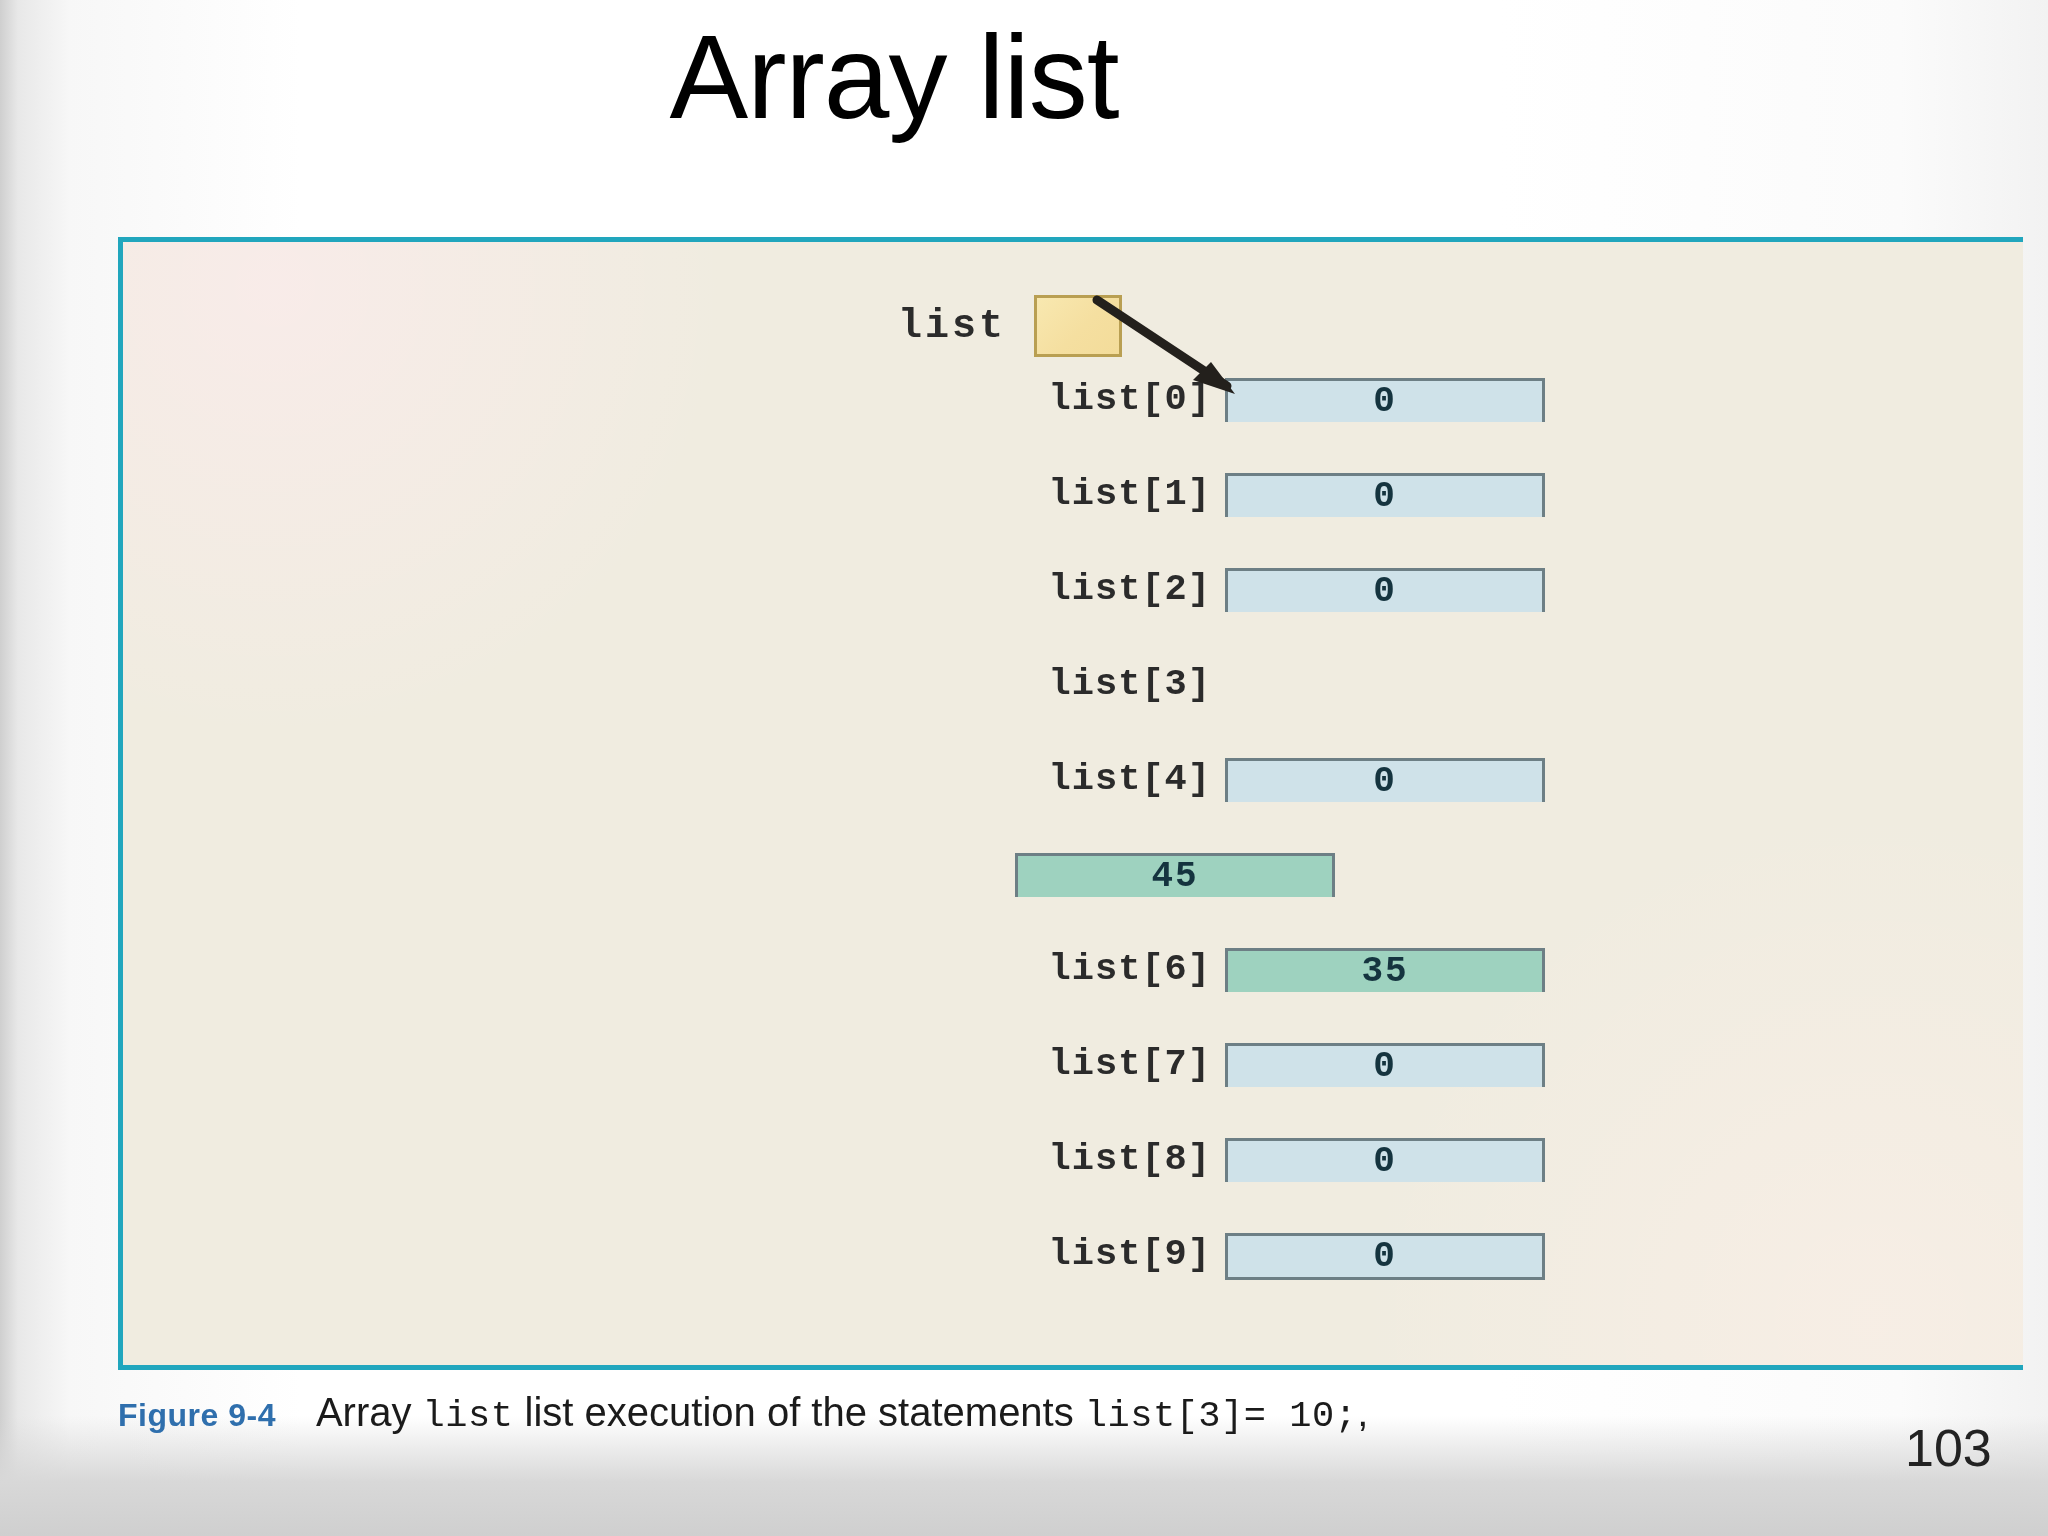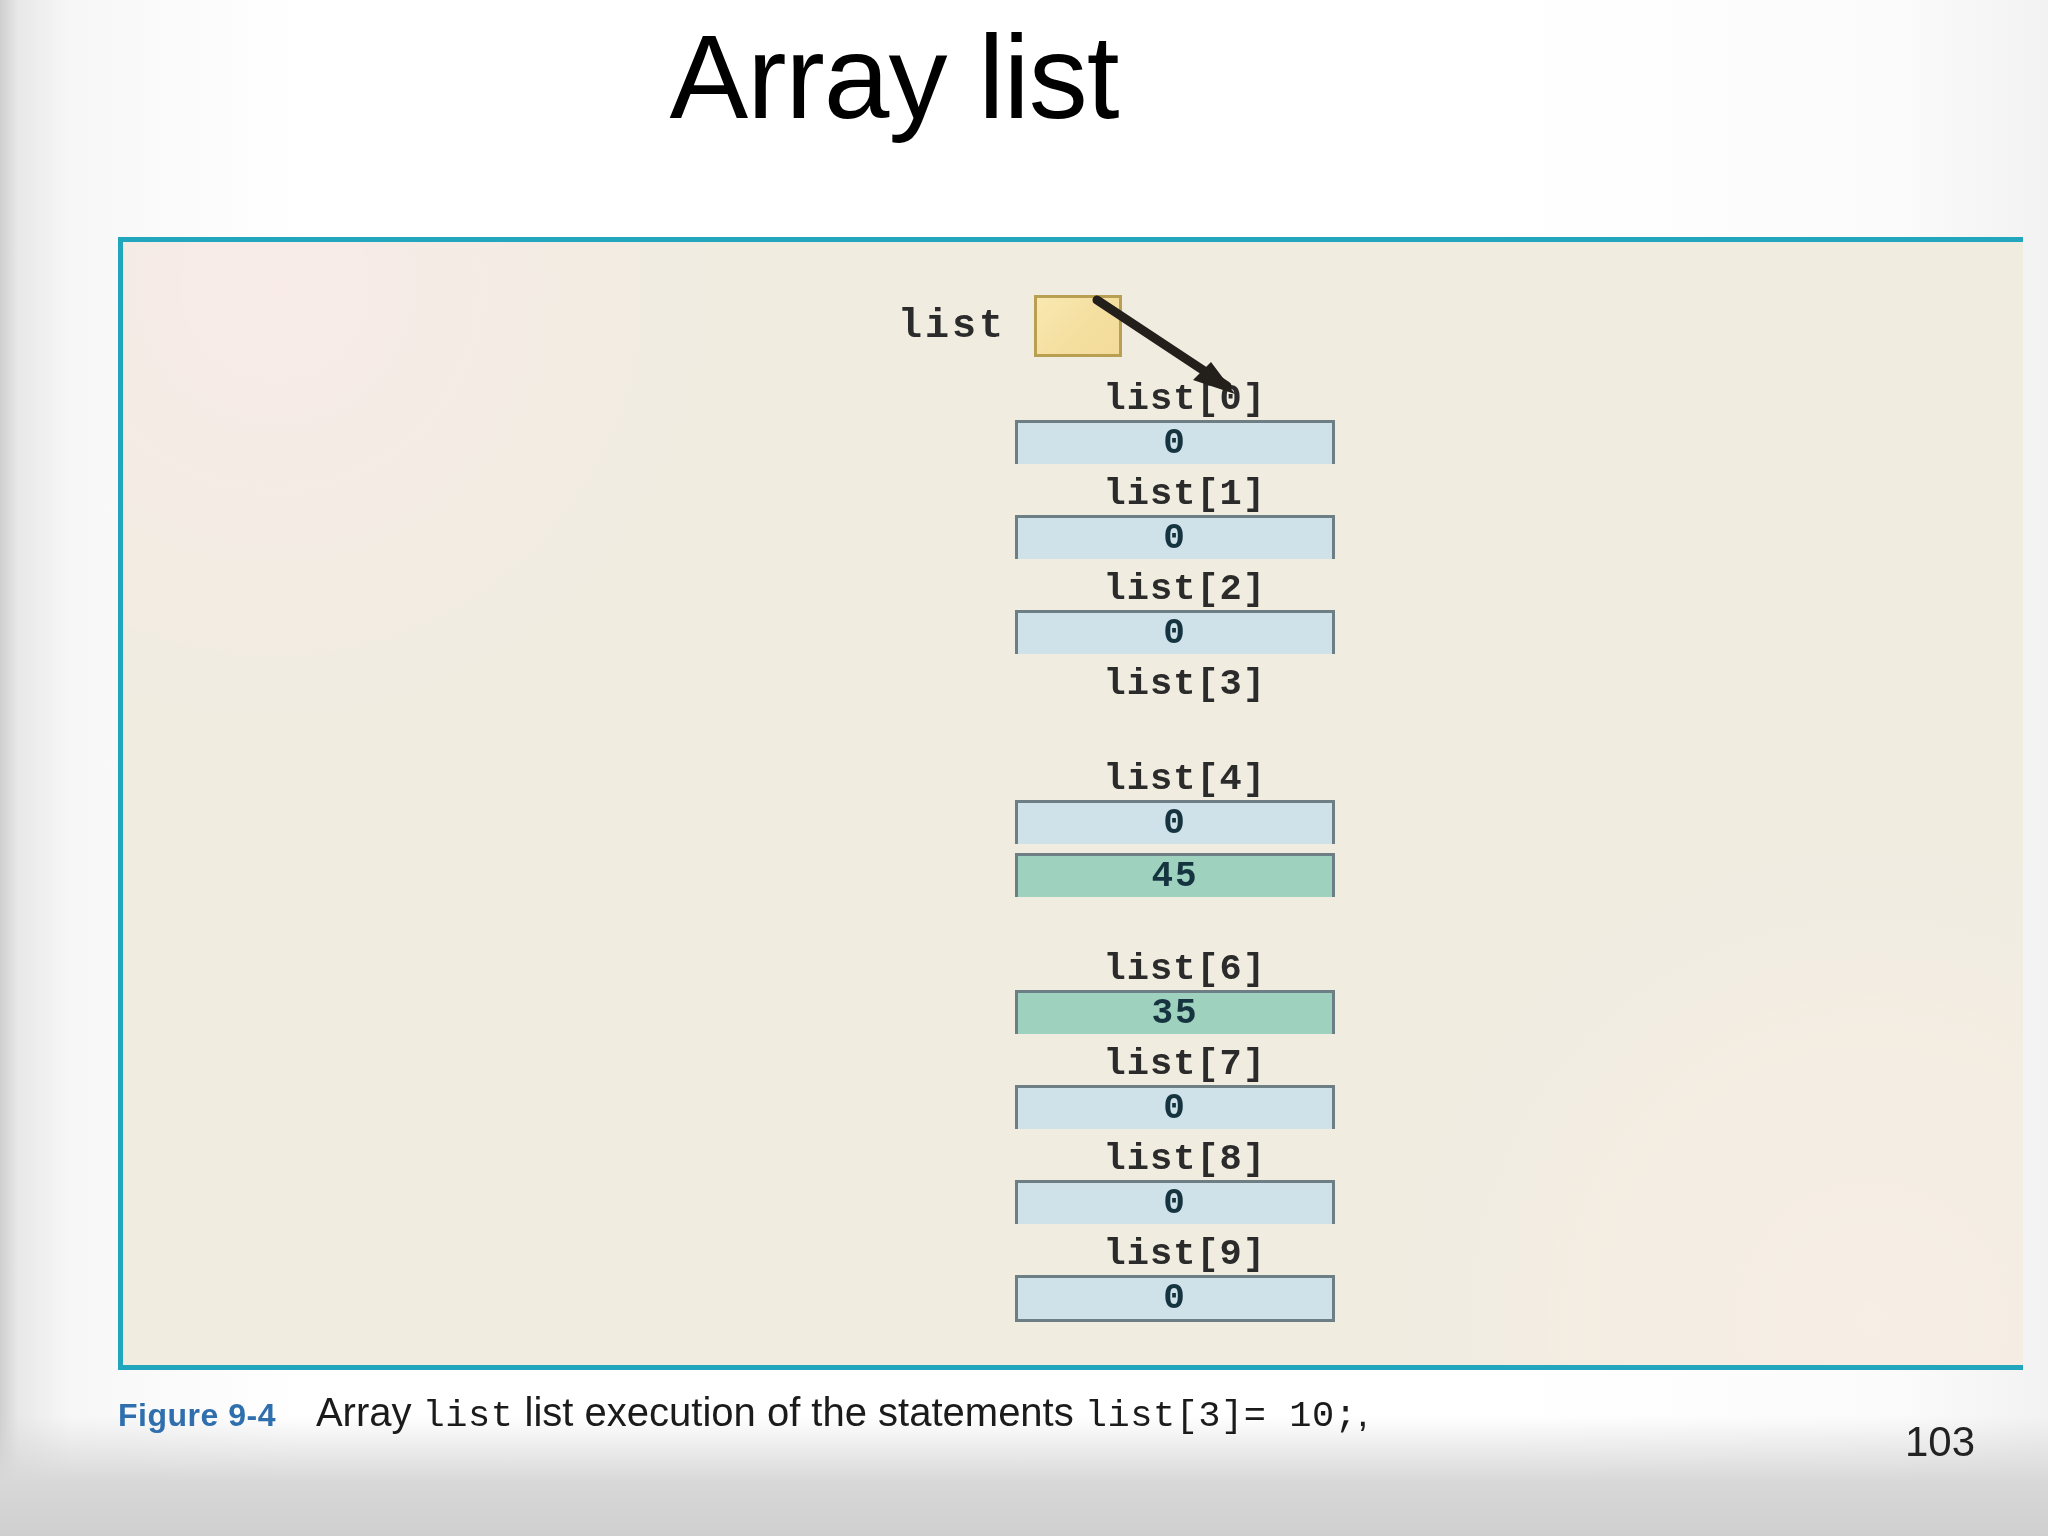--- a/index.html
+++ b/index.html
@@ -110,23 +110,22 @@
 
   
   #array-table {
     position: absolute;
     left: 1015px;
     top: 378px;
     z-index: 5;
   }
   .array-row {
     display: flex;
-    align-items: center;
+    align-items: flex-start;
     height: 95px;
-    flex-direction: column;
   }
   .index-label {
     width: 210px;
     display: flex;
     align-items: center;
     justify-content: flex-end;
     padding-right: 14px;
     box-sizing: border-box;
     font-family: "Liberation Mono", "DejaVu Sans Mono", monospace;
     font-size: 37px;
@@ -183,21 +182,21 @@
     font-size: 37px;
     letter-spacing: 0.5px;
   }
 
   
   #page-number {
     position: absolute;
     left: 1905px;
     top: 1418px;
     font-family: "Liberation Sans", sans-serif;
-    font-size: 42px;
+    font-size: 52px;
     color: #222222;
     z-index: 7;
   }
 </style>
 </head>
 <body>
 
 <div id="slide">
 
   <div id="page-title">Array list</div>

